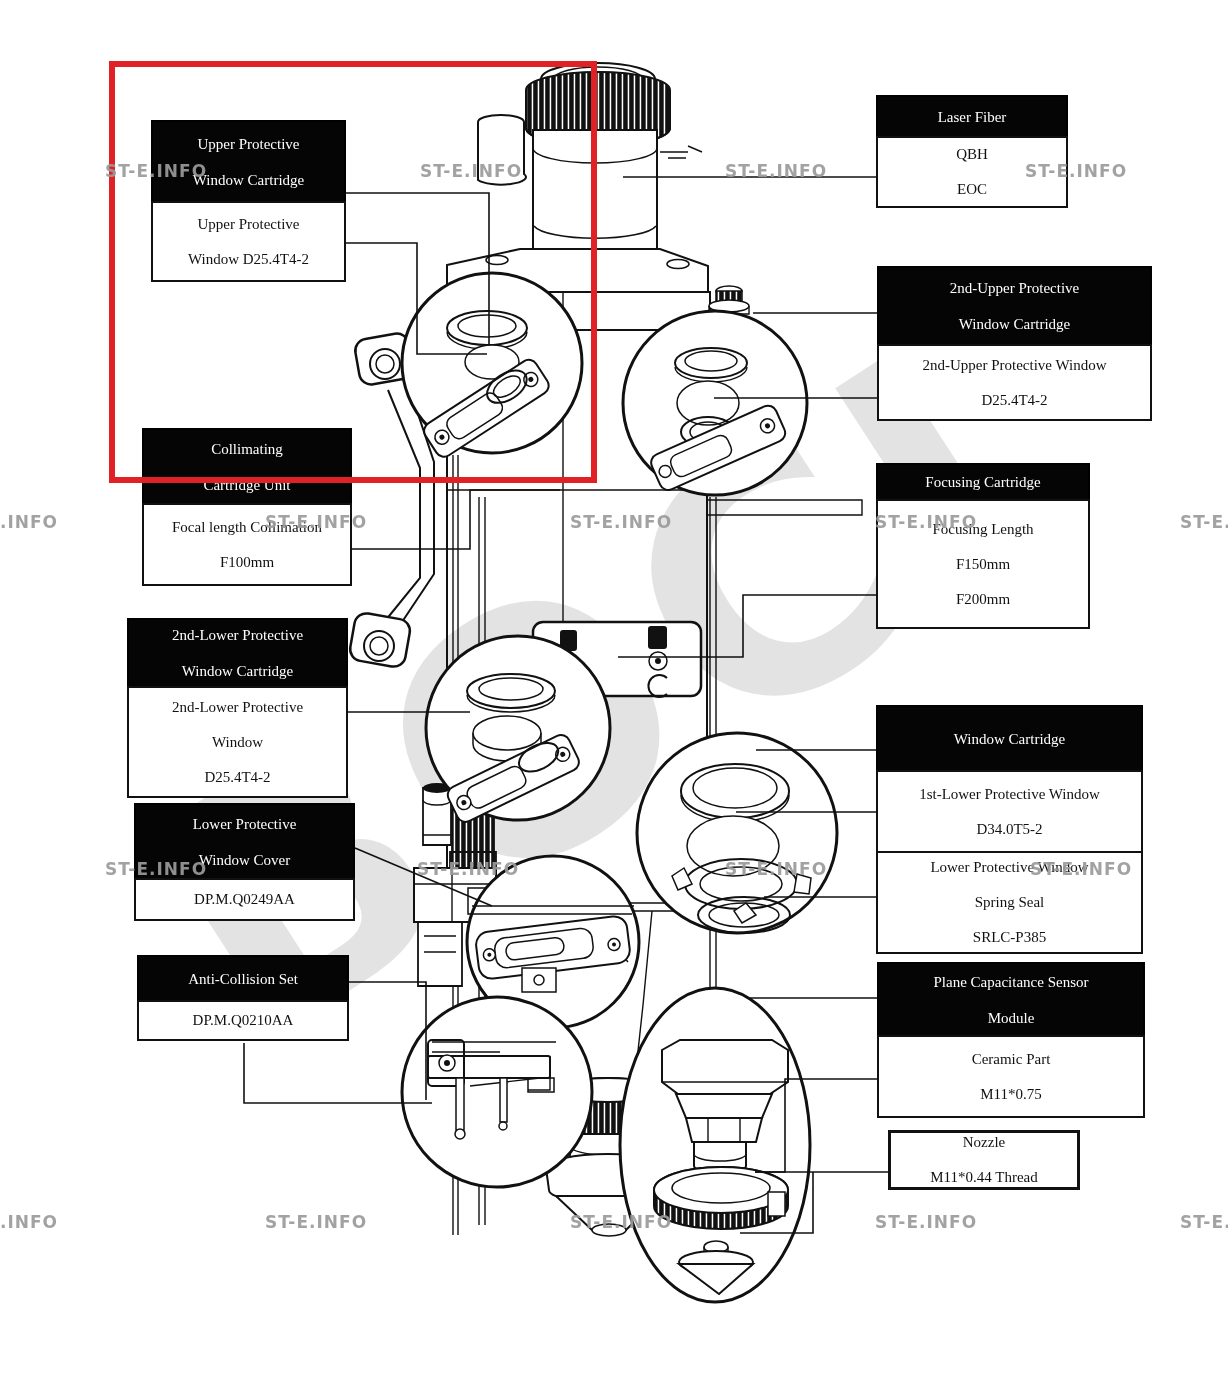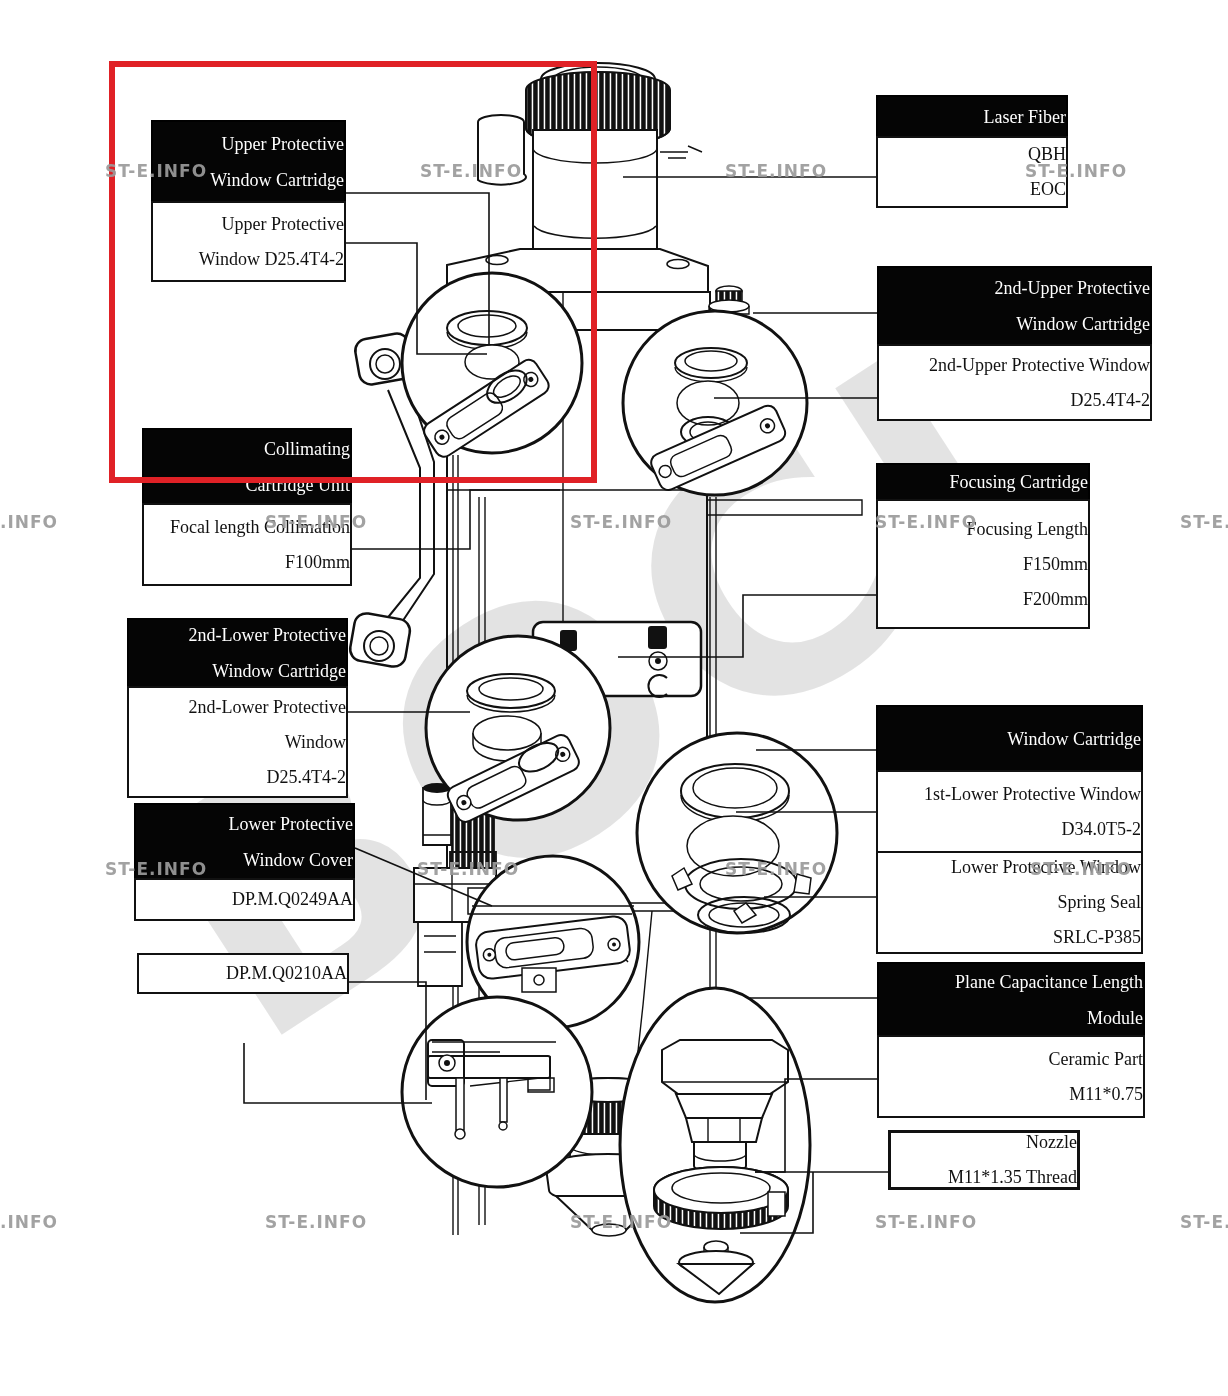--- a/index.html
+++ b/index.html
@@ -13,21 +13,21 @@
   #drawing{position:absolute;left:0;top:0;z-index:2;}
   .dc{fill:#fff;stroke:#111;stroke-width:3;}
   .o25{fill:#fff;stroke:#111;stroke-width:2.5;}
   .o2{fill:#fff;stroke:#111;stroke-width:2;}
   .o2n{fill:none;stroke:#111;stroke-width:2;}
   .o15{fill:#fff;stroke:#111;stroke-width:1.5;}
   .o15n{fill:none;stroke:#111;stroke-width:1.5;}
   .ln{fill:none;stroke:#111;stroke-width:1.4;}
   .cl{fill:none;stroke:#111;stroke-width:1.6;}
   
-  .callout{position:absolute;z-index:5;font-size:18px;text-align:right;color:#111;}
+  .callout{position:absolute;z-index:5;font-size:15px;text-align:center;color:#111;}
   .co-head{background:#050505;color:#fff;border:2px solid #000;box-sizing:border-box;
            display:flex;flex-direction:column;justify-content:center;line-height:36px;}
   .co-body{background:#fff;border:2px solid #111;box-sizing:border-box;margin-top:-2px;
            display:flex;flex-direction:column;justify-content:center;line-height:35px;}
   .co-body.first{margin-top:0;}
   
   .red-rect{position:absolute;left:109px;top:61px;width:488px;height:422px;z-index:6;
             border:6px solid #e02126;box-sizing:border-box;}
   
   .wm{position:absolute;z-index:7;font-family:"DejaVu Sans",sans-serif;font-weight:bold;
@@ -343,20 +343,23 @@
     <div class="co-head" style="height:77px">
       <div>Lower Protective</div>
       <div>Window Cover</div>
     </div>
     <div class="co-body" style="height:43px">
       <div>DP.M.Q0249AA</div>
     </div>
   </div>
 
   <div class="callout" style="left:137px;top:955px;width:212px">
+    <div class="co-head" style="height:47px">
+      <div>Anti-Collision Set</div>
+    </div>
     <div class="co-body" style="height:41px">
       <div>DP.M.Q0210AA</div>
     </div>
   </div>
 
   <div class="callout" style="left:876px;top:705px;width:267px">
     <div class="co-head" style="height:67px">
       <div>Window Cartridge</div>
     </div>
     <div class="co-body" style="height:83px">
@@ -365,33 +368,33 @@
     </div>
     <div class="co-body" style="height:103px">
       <div>Lower Protective Window</div>
       <div>Spring Seal</div>
       <div>SRLC-P385</div>
     </div>
   </div>
 
   <div class="callout" style="left:877px;top:962px;width:268px">
     <div class="co-head" style="height:75px">
-      <div>Plane Capacitance Length</div>
+      <div>Plane Capacitance Sensor</div>
       <div>Module</div>
     </div>
     <div class="co-body" style="height:83px">
       <div>Ceramic Part</div>
       <div>M11*0.75</div>
     </div>
   </div>
 
   <div class="callout" style="left:888px;top:1130px;width:192px">
     <div class="co-body first" style="height:60px;border-width:3px">
       <div>Nozzle</div>
-      <div>M11*1.35 Thread</div>
+      <div>M11*0.44 Thread</div>
     </div>
   </div>
 
   <div class="red-rect"></div>
 
   <span class="wm" style="left:105px;top:161px">ST-E.INFO</span>
   <span class="wm" style="left:420px;top:161px">ST-E.INFO</span>
   <span class="wm" style="left:725px;top:161px">ST-E.INFO</span>
   <span class="wm" style="left:1025px;top:161px">ST-E.INFO</span>
 

